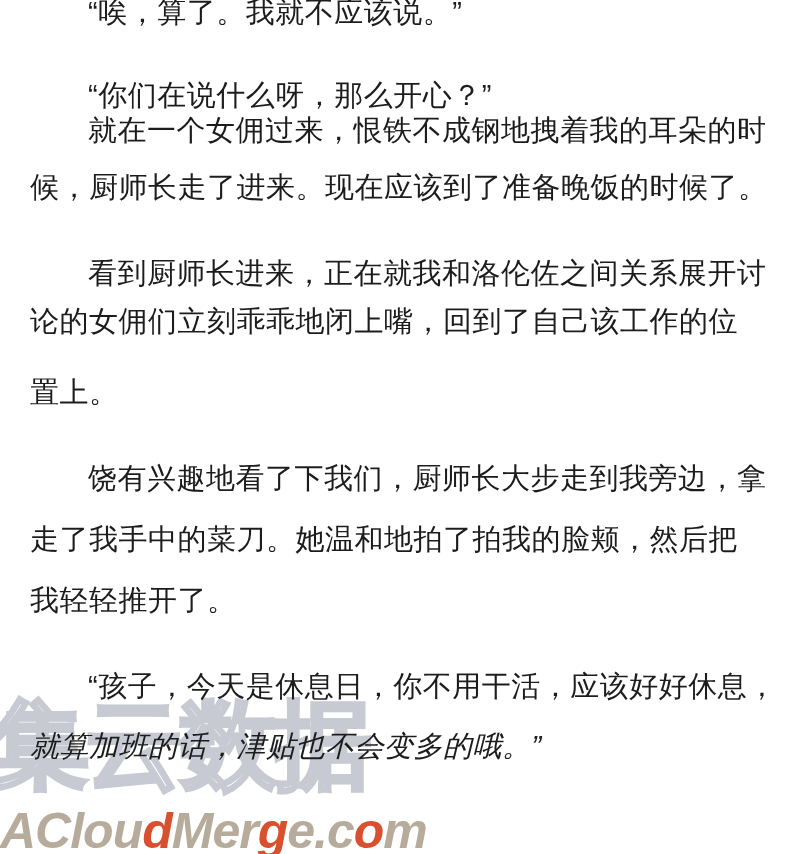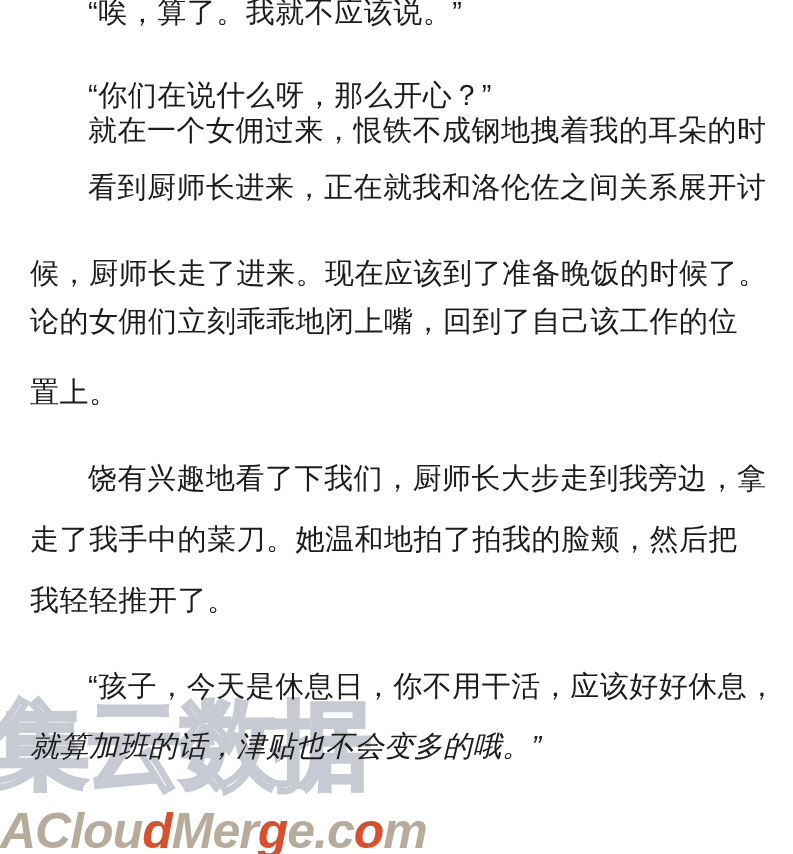--- a/index.html
+++ b/index.html
@@ -67,22 +67,22 @@
 </head>
 <body>
 
 <div class="page">
   <div class="wm-cjk">集云数据</div>
   <div class="wm-url" id="wm-url"><span style="color: rgb(183, 171, 155);">AClou</span><span style="color: rgb(216, 80, 46);">d</span><span style="color: rgb(183, 171, 155);">Mer</span><span style="color: rgb(216, 80, 46);">g</span><span style="color: rgb(183, 171, 155);">e.c</span><span style="color: rgb(216, 80, 46);">o</span><span style="color: rgb(183, 171, 155);">m</span></div>
   <div class="text-layer" id="text-layer">
       <div class="text-line indent">“唉，算了。我就不应该说。”</div>
       <div class="text-line indent">“你们在说什么呀，那么开心？”</div>
       <div class="text-line indent">就在一个女佣过来，恨铁不成钢地拽着我的耳朵的时</div>
+      <div class="text-line">候，厨师长走了进来。现在应该到了准备晚饭的时候了。</div>
       <div class="text-line indent">看到厨师长进来，正在就我和洛伦佐之间关系展开讨</div>
-      <div class="text-line">候，厨师长走了进来。现在应该到了准备晚饭的时候了。</div>
       <div class="text-line">论的女佣们立刻乖乖地闭上嘴，回到了自己该工作的位</div>
       <div class="text-line">置上。</div>
       <div class="text-line indent">饶有兴趣地看了下我们，厨师长大步走到我旁边，拿</div>
       <div class="text-line">走了我手中的菜刀。她温和地拍了拍我的脸颊，然后把</div>
       <div class="text-line">我轻轻推开了。</div>
       <div class="text-line indent">“孩子，今天是休息日，你不用干活，应该好好休息，</div>
       <div class="text-line">就算加班的话，津贴也不会变多的哦。”</div>
       <div class="text-line indent">“我不是为了钱才做的。”</div>
     </div>
 </div>

